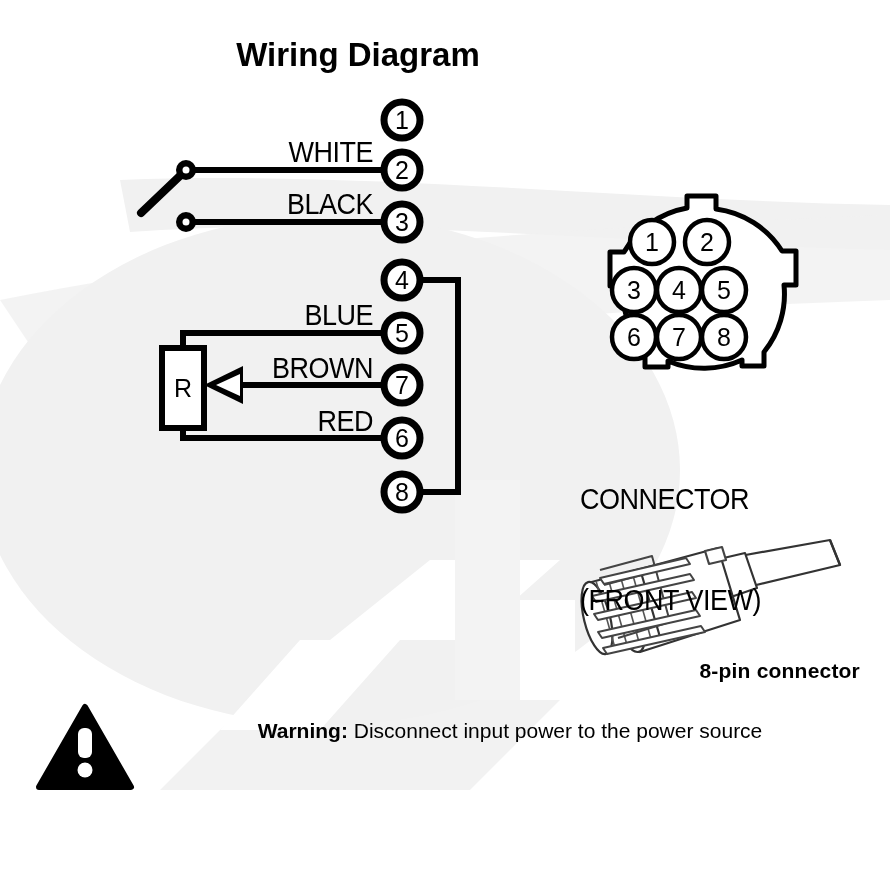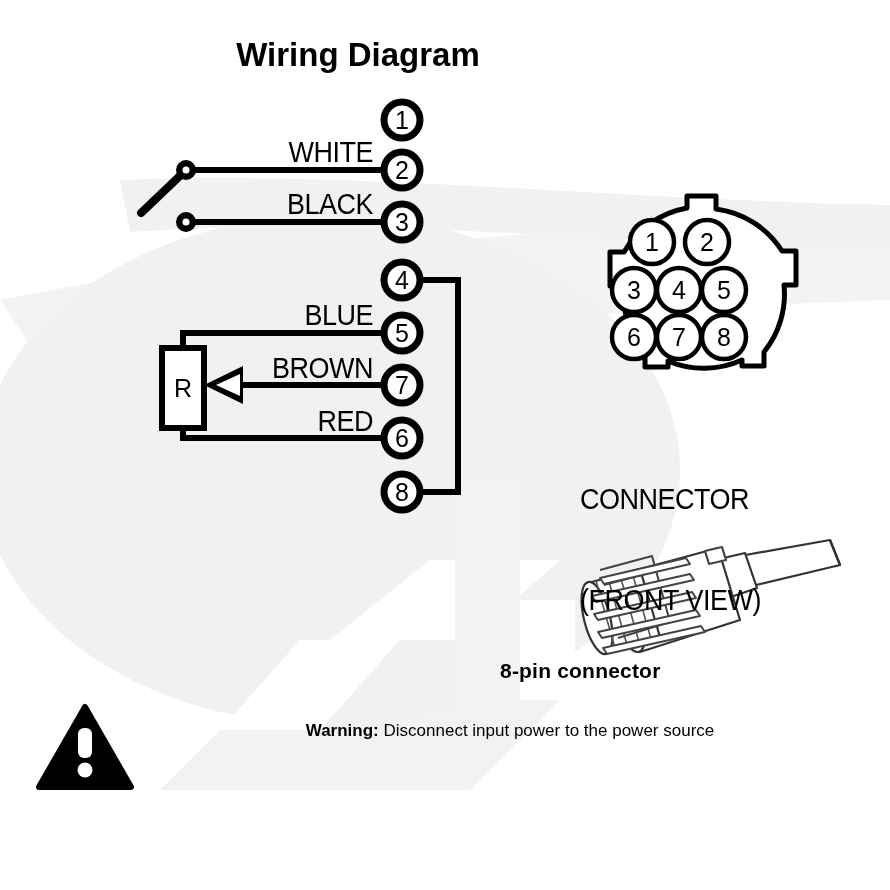--- a/index.html
+++ b/index.html
@@ -61,31 +61,31 @@
     font-size: 27px;
     line-height: 30px;
     letter-spacing: -0.5px;
     text-align: left;
     transform: scaleY(1.12);
     transform-origin: left top;
   }
   #connector-photo-caption {
     left: 500px; top: 659px;
     width: 360px;
-    text-align: left;
+    text-align: right;
     font-size: 21px;
     font-weight: bold;
     letter-spacing: 0.2px;
   }
   #warning-block {
     position: absolute;
     left: 140px; top: 714px;
     width: 740px;
     text-align: center;
-    font-size: 17px;
+    font-size: 21px;
     line-height: 33px;
     color: #000000;
   }
   #warning-block .warn-word {
     font-weight: bold;
   }
 </style>
 </head>
 <body>
 

